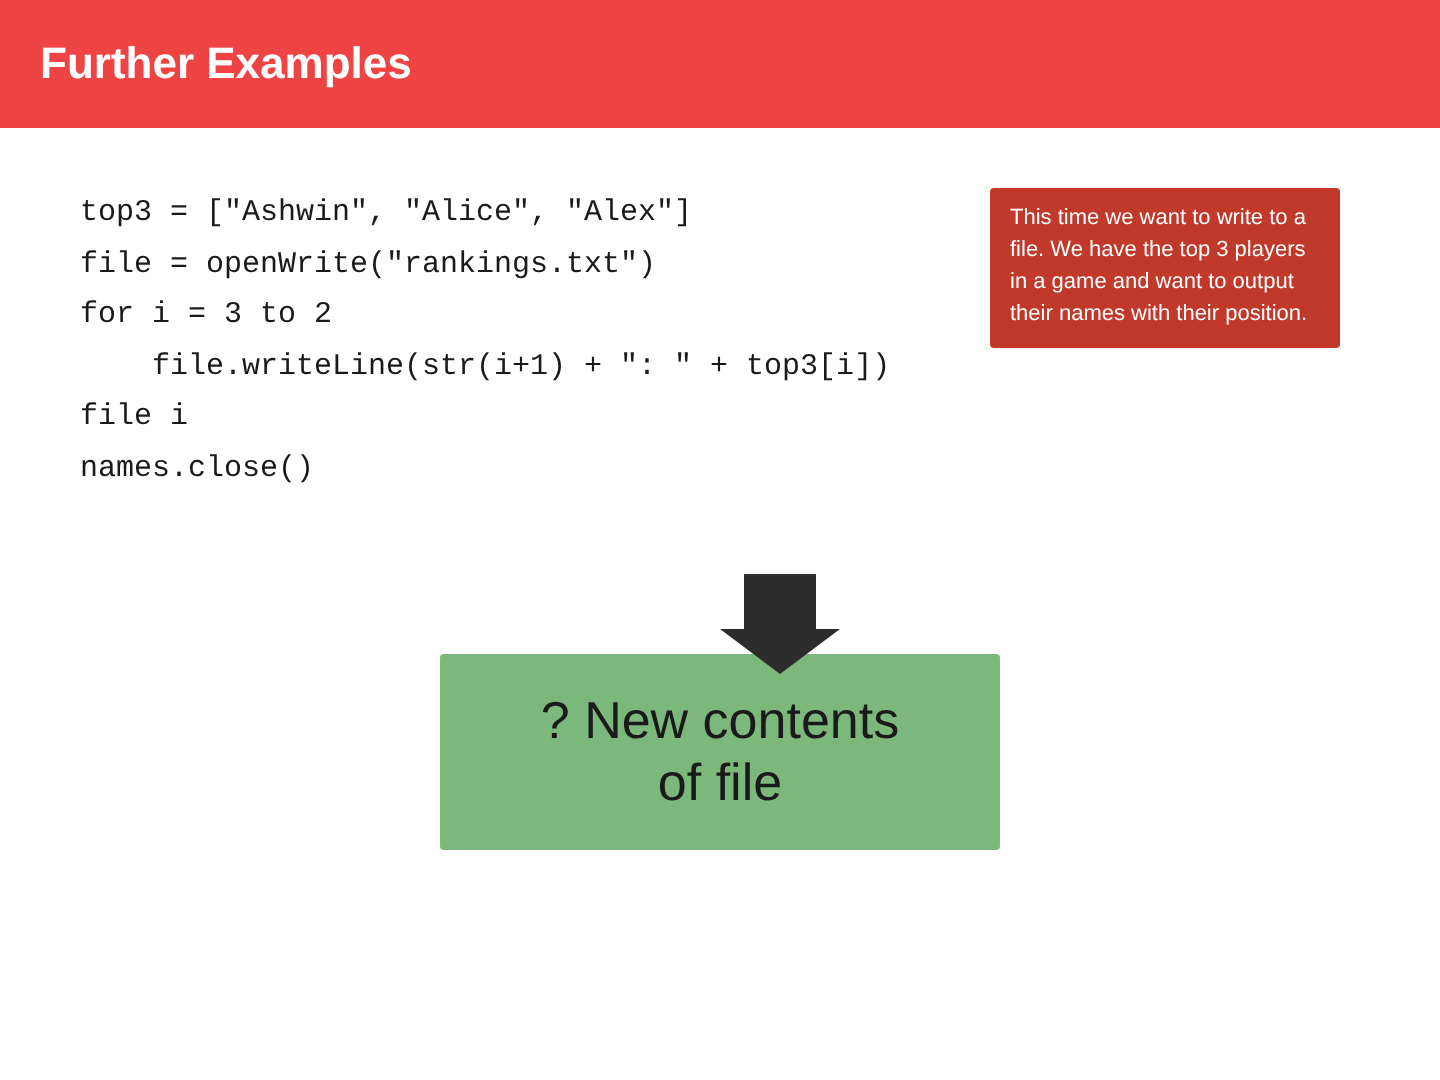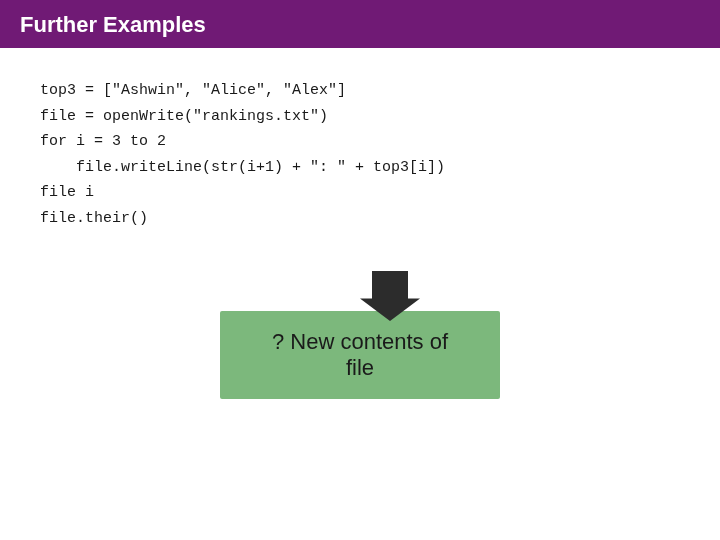--- a/index.html
+++ b/index.html
@@ -6,28 +6,28 @@
 
     body {
       width: 720px;
       height: 540px;
       background: #ffffff;
       font-family: Arial, sans-serif;
       overflow: hidden;
     }
 
     .header {
-      background: #701a75;
+      background: #ef4444;
       color: #ffffff;
       padding: 10px 20px;
       font-size: 22px;
       font-weight: bold;
-      height: 48px;
+      height: 64px;
       display: flex;
-      align-items: flex-end;
+      align-items: center;
     }
 
     .main-content {
       display: flex;
       flex-direction: column;
       padding: 30px 40px 20px 40px;
       position: relative;
       height: calc(540px - 48px);
     }
 
@@ -77,21 +77,21 @@
 
     .arrow-wrapper {
       display: flex;
       justify-content: center;
       margin: 10px 0 20px 0;
     }
 
     .result-box {
       background: #7cb87c;
       color: #1a1a1a;
-      font-size: 22px;
+      font-size: 26px;
       font-weight: 500;
       text-align: center;
       padding: 18px 40px;
       border-radius: 2px;
       width: 280px;
       margin: 0 auto;
       display: flex;
       align-items: center;
       justify-content: center;
     }
@@ -104,22 +104,25 @@
 </div>
 
 <div class="main-content">
 
   <div class="code-section">
     <div class="code-block"><span>top3 = ["Ashwin", "Alice", "Alex"]</span>
 <span>file = openWrite("rankings.txt")</span>
 <span>for i = 3 to 2</span>
 <span>    file.writeLine(str(i+1) + ": " + top3[i])</span>
 <span>file i</span>
-<span>file.their()</span></div>
+<span>names.close()</span></div>
 
+    <div class="tooltip-box">
+      <span>This time we want to write to a file. We have the top 3 players in a game and want to output their names with their position.</span>
+    </div>
   </div>
 
   <div class="arrow-wrapper">
     <div class="arrow-down"></div>
   </div>
 
   <div class="result-box">
     <span>? New contents of file</span>
   </div>
 

